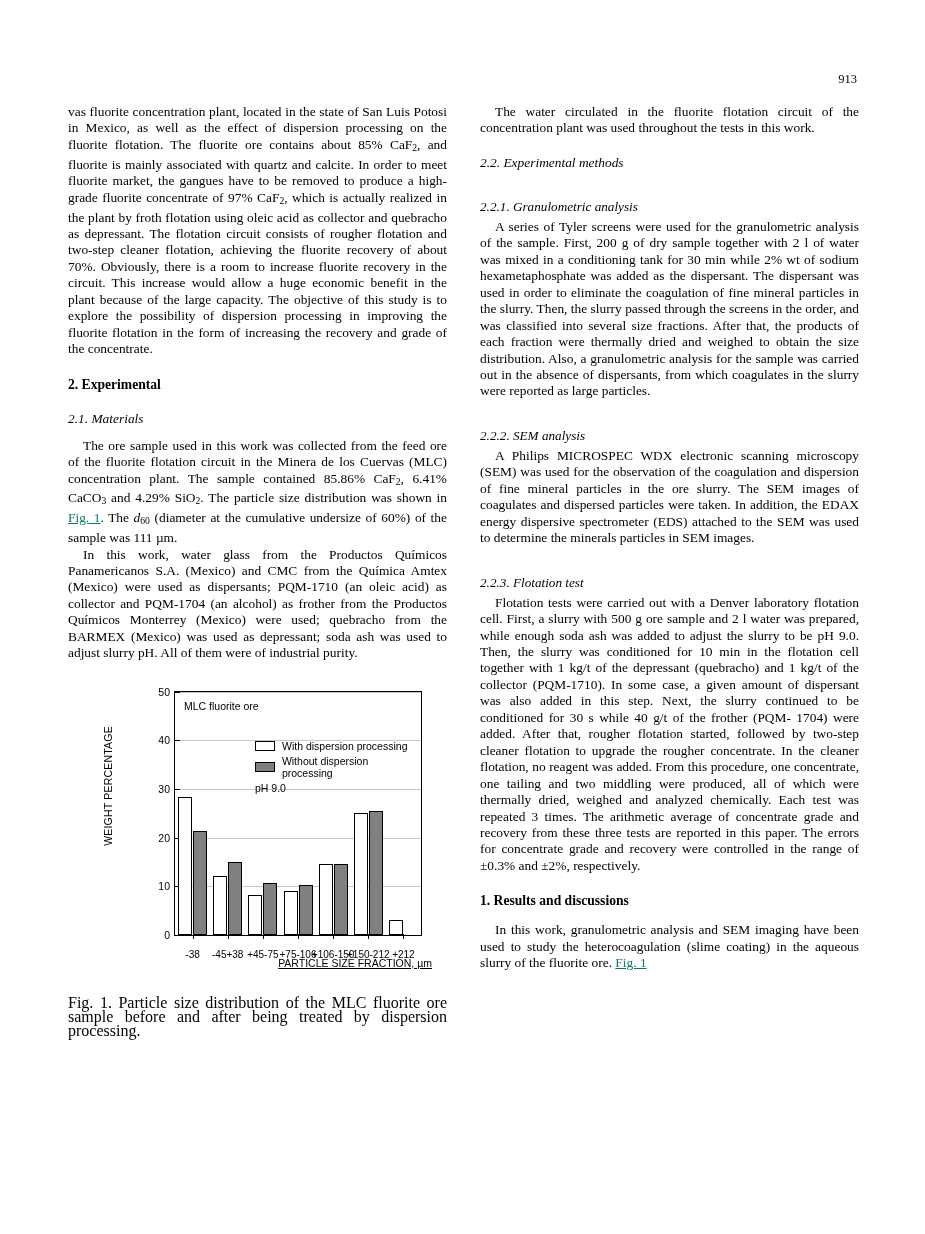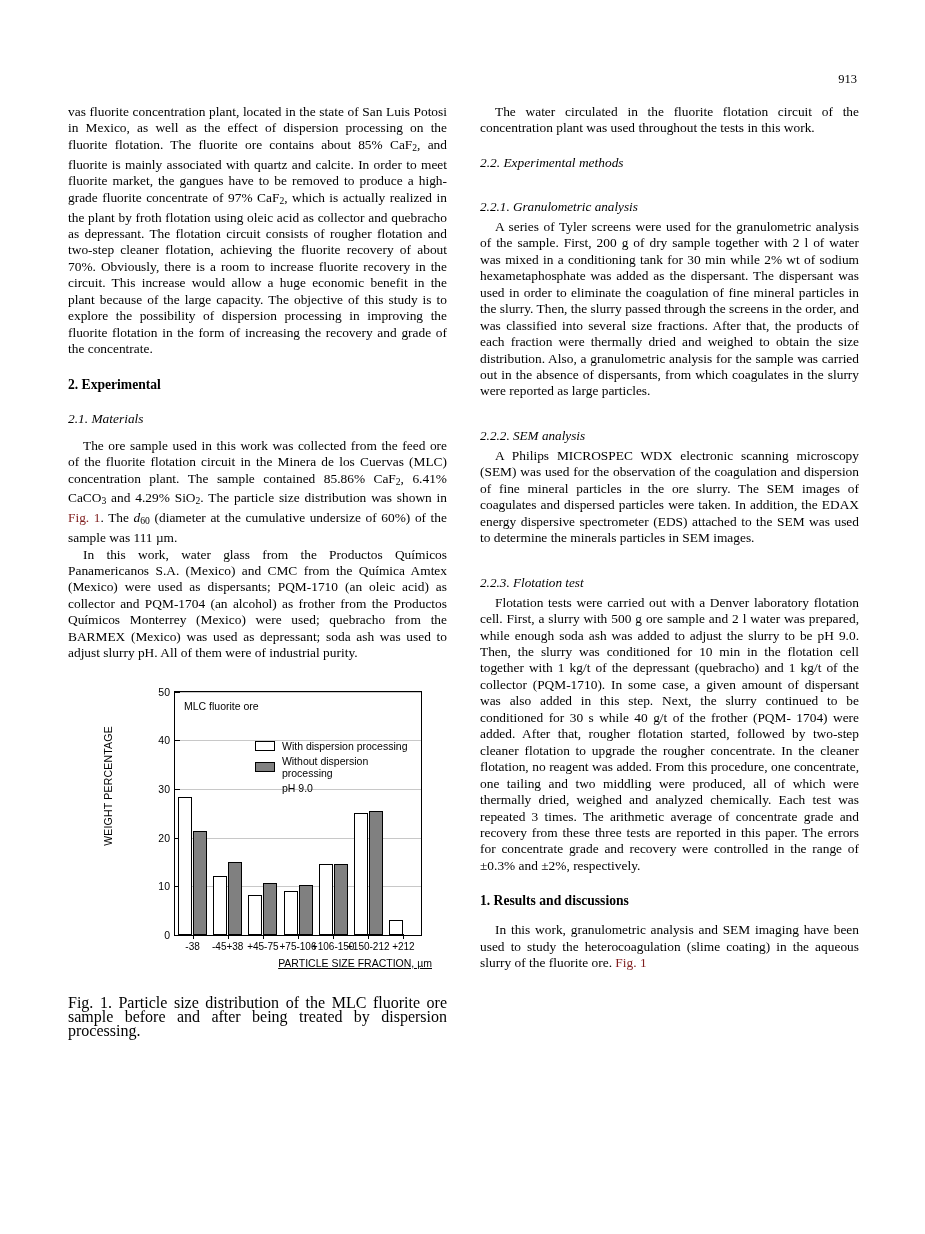--- a/index.html
+++ b/index.html
@@ -76,21 +76,21 @@
     line-height: 16px;
   }
   h4.subsubsection {
     font-size: 13.2px;
     font-style: italic;
     font-weight: normal;
     margin: 28px 0 4px 0;
     line-height: 16px;
   }
   sub { font-size: 72%; vertical-align: -0.25em; }
-  .link { color: #7f1d1d; }
+  .link { color: #0f766e; text-decoration: underline; }
   .itx { font-style: italic; }
 
   
   .figure {
     position: relative;
     margin-top: 22px;
     width: 379px;
   }
   .chart-box {
     position: relative;
@@ -138,21 +138,21 @@
   .gridline {
     position: absolute;
     left: 0;
     width: 100%;
     height: 1px;
     background: #c8c8c8;
   }
   .xtick-label {
     position: absolute;
     top: 100%;
-    margin-top: 6px;
+    margin-top: 14px;
     font-family: "Liberation Sans", sans-serif;
     font-size: 10px;
     transform: translateX(-50%);
     white-space: nowrap;
   }
   .xtickmark {
     position: absolute;
     top: 100%;
     width: 1px;
     height: 5px;
@@ -199,21 +199,20 @@
   .legend-swatch {
     width: 20px;
     height: 10px;
     border: 1px solid #000;
     box-sizing: border-box;
     margin-right: 7px;
   }
   .legend-swatch.a { background: #ffffff; }
   .legend-swatch.b { background: #808080; }
   .legend-ph {
-    margin-left: 27px;
     margin-top: 1px;
   }
   .fig-caption {
     margin-top: 12px;
     font-size: 16px;
     line-height: 14px;
     text-align: justify;
     width: 379px;
   }
 </style>

